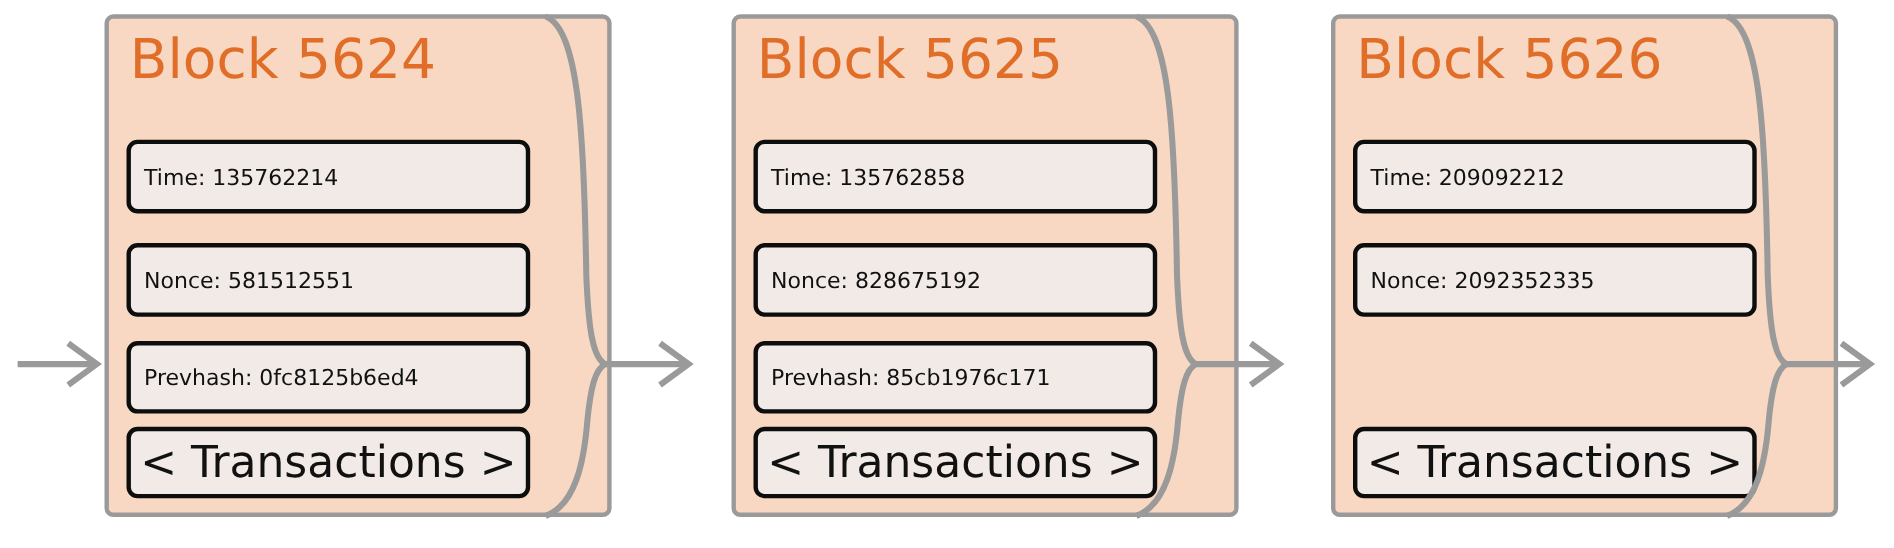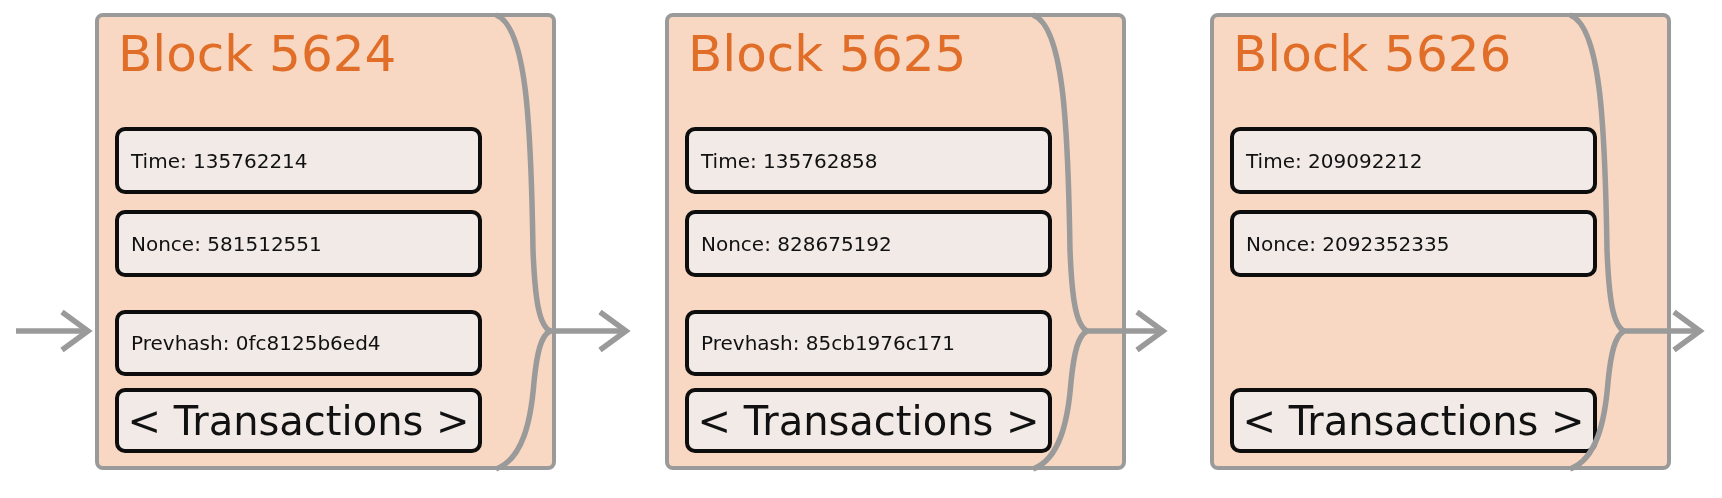--- a/index.html
+++ b/index.html
@@ -64,21 +64,21 @@
     border: 4px solid var(--field-border, #0d0d0d);
     border-radius: 10px;
     display: flex;
     align-items: center;
     padding-left: 12px;
     font-size: 20px;
     color: var(--text-color, #111111);
     white-space: nowrap;
   }
   .f-time     { top: 110px; }
-  .f-nonce    { top: 193px; }
+  .f-nonce    { top: 204px; }
   .f-prevhash { top: 293px; height: 66px; }
   .f-tx {
     top: 371px;
     height: 65px;
     justify-content: center;
     padding-left: 0;
     font-size: 40px;
   }
 </style>
 </head>

